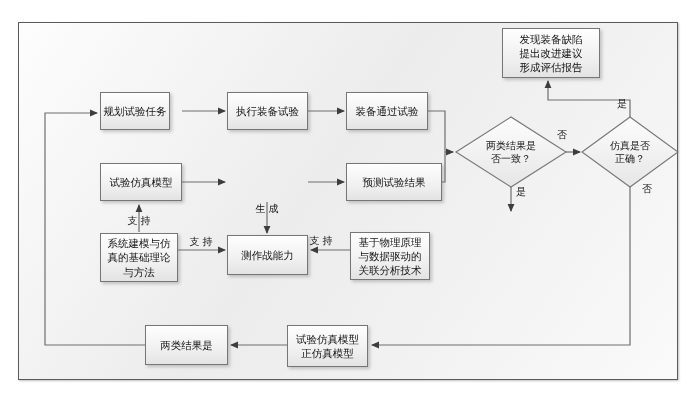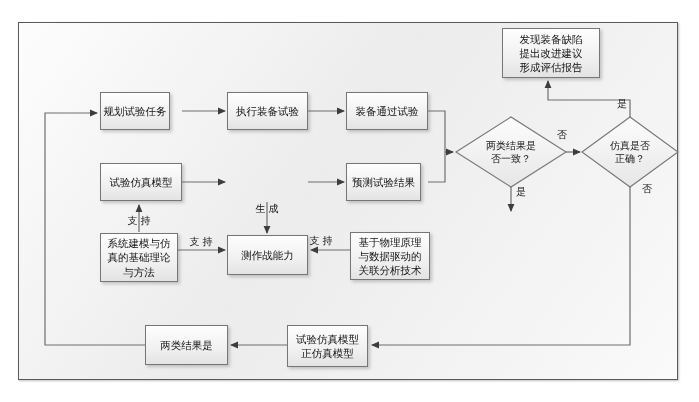--- a/index.html
+++ b/index.html
@@ -85,21 +85,21 @@
     <g fill="url(#diafill)" stroke="#767676" stroke-width="1.1">
       <polygon points="456,152 511,117 566,152 511,187"></polygon>
       <polygon points="582,152 630,117 678,152 630,187"></polygon>
     </g>
   </svg>
 
   <div class="box" style="left:100px;top:92px;width:70px;height:38px">规划试验任务</div>
   <div class="box" style="left:227px;top:92px;width:81px;height:38px">执行装备试验</div>
   <div class="box" style="left:346px;top:92px;width:82px;height:38px">装备通过试验</div>
   <div class="box" style="left:100px;top:163px;width:82px;height:38px">试验仿真模型</div>
-  <div class="box" style="left:346px;top:163px;width:75px;height:38px">预测试验结果</div>
+  <div class="box" style="left:346px;top:163px;width:96px;height:38px">预测试验结果</div>
   <div class="box" style="left:502px;top:28px;width:98px;height:50px">发现装备缺陷
 提出改进建议
 形成评估报告</div>
   <div class="box" style="left:227px;top:235px;width:81px;height:40px">测作战能力</div>
   <div class="box" style="left:350px;top:232px;width:80px;height:48px">基于物理原理
 与数据驱动的
 关联分析技术</div>
   <div class="box" style="left:100px;top:233px;width:78px;height:49px">系统建模与仿
 真的基础理论
 与方法</div>

